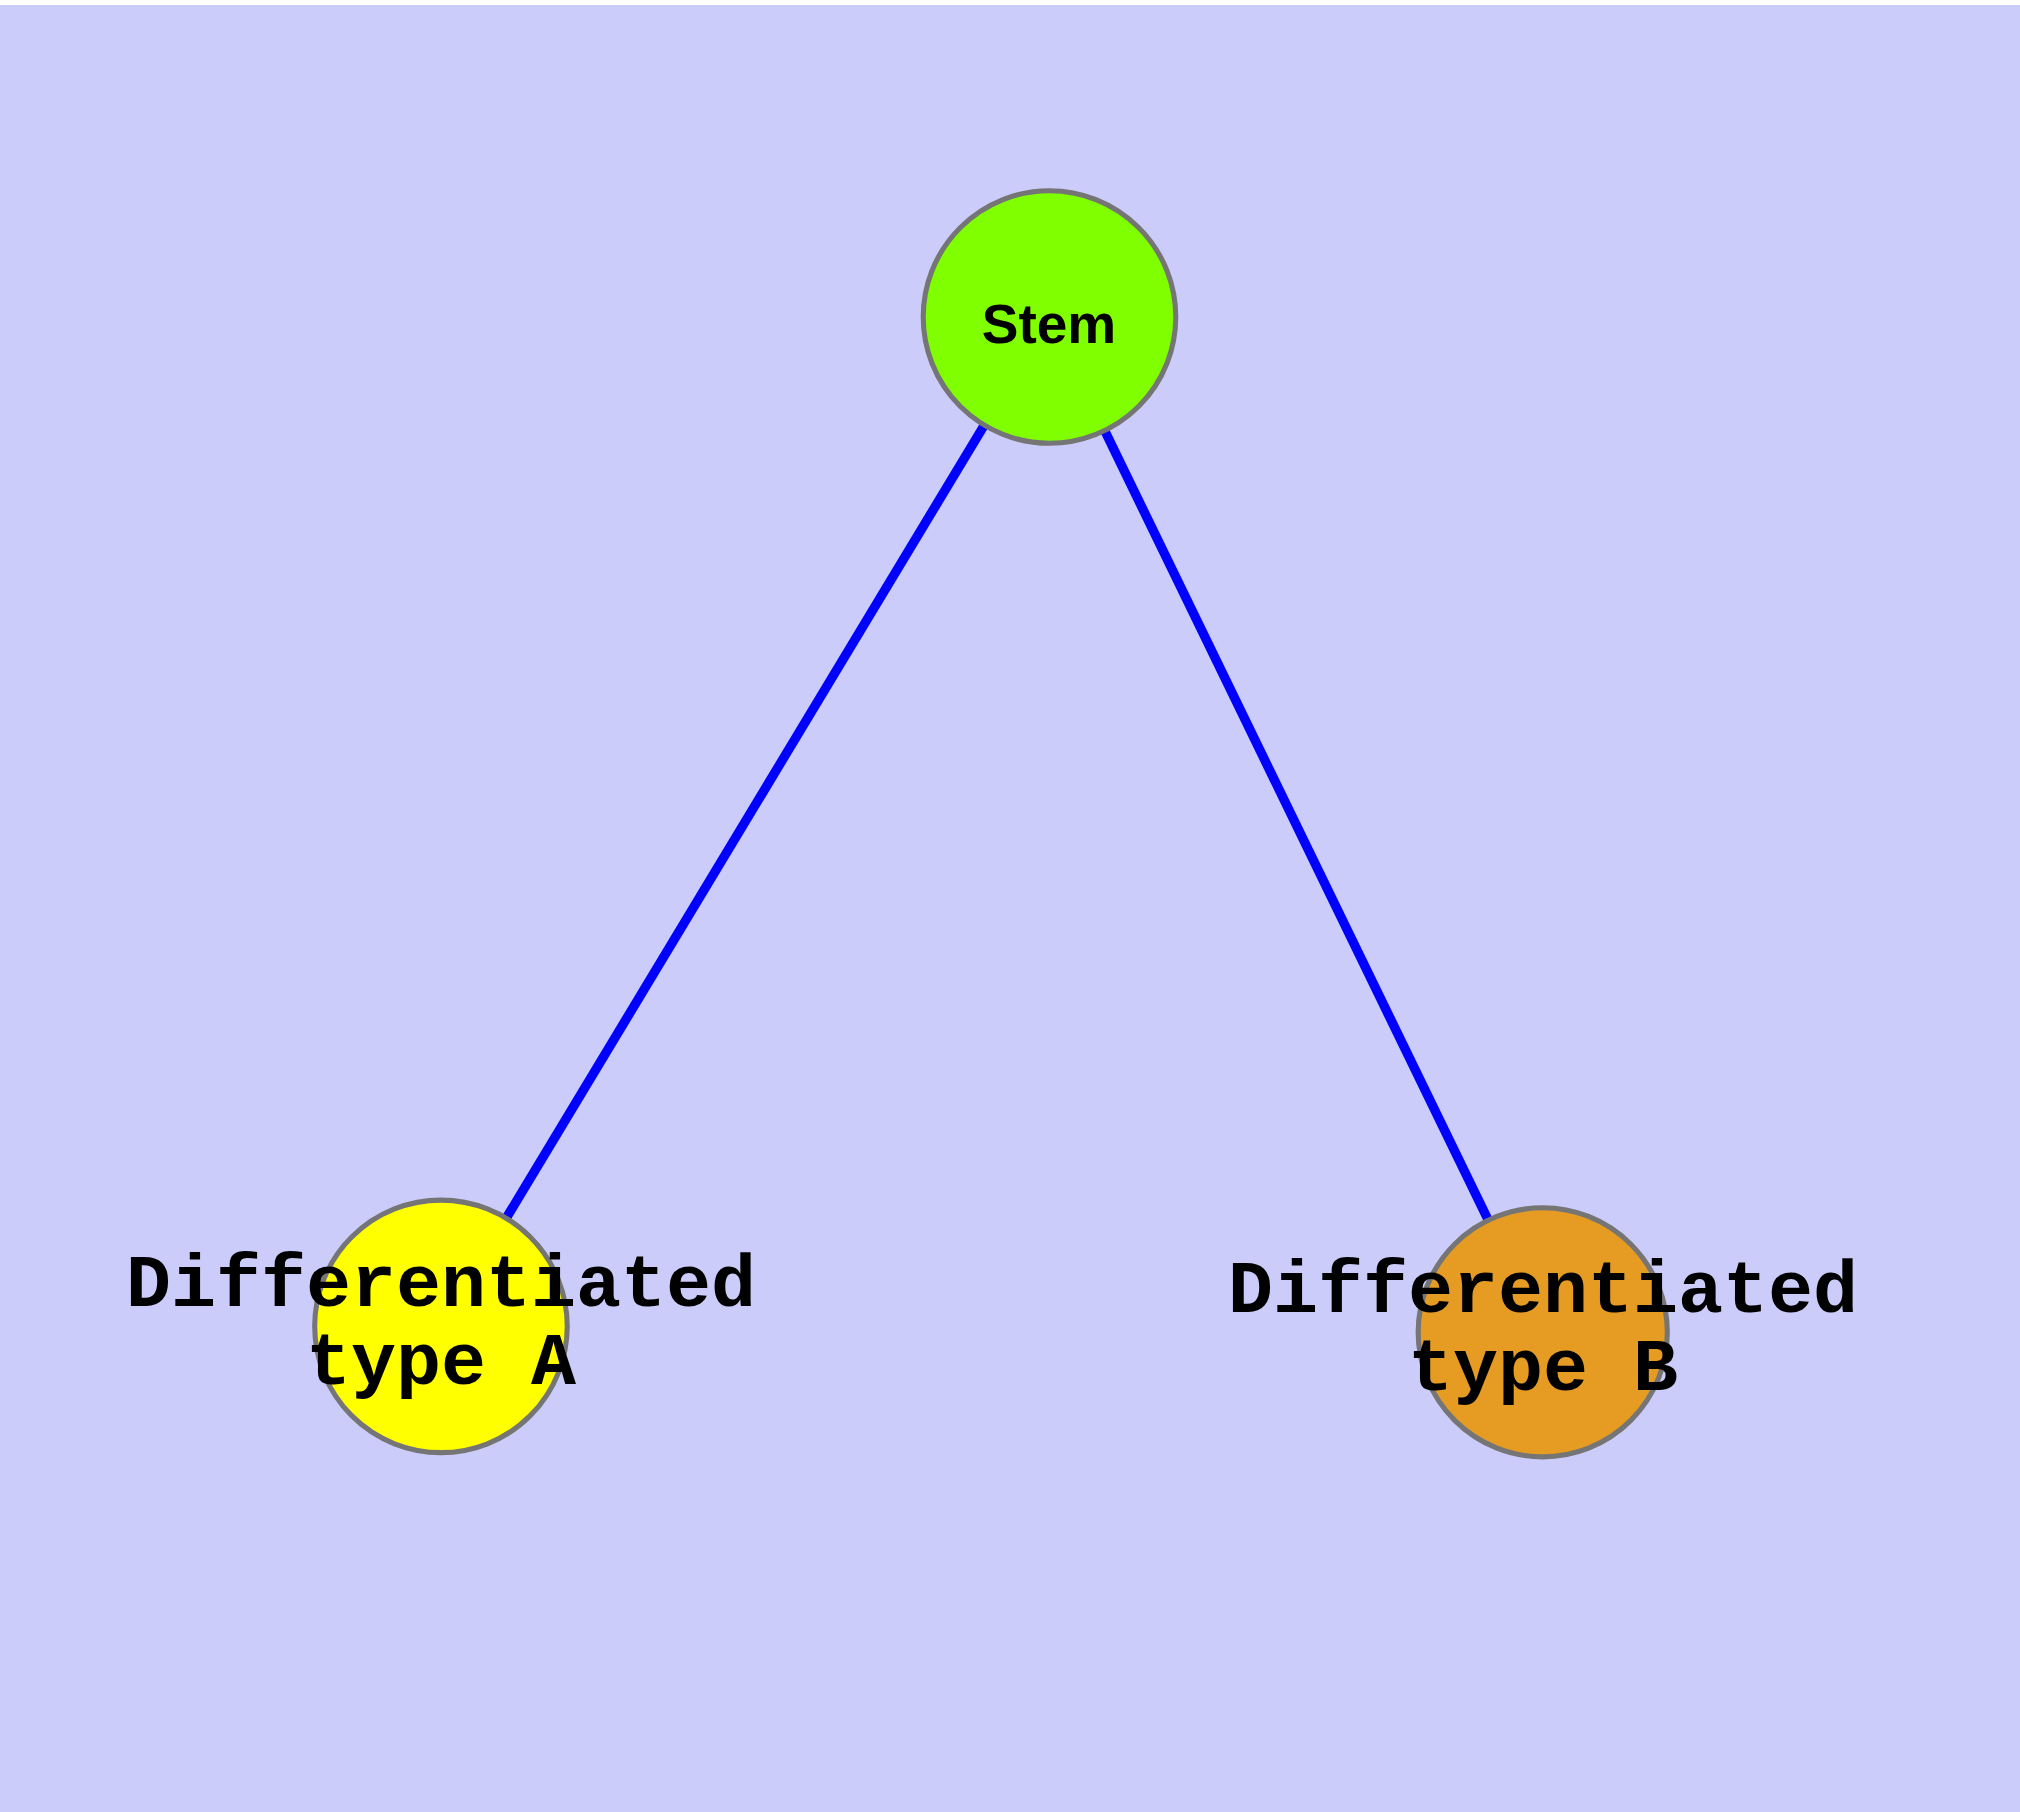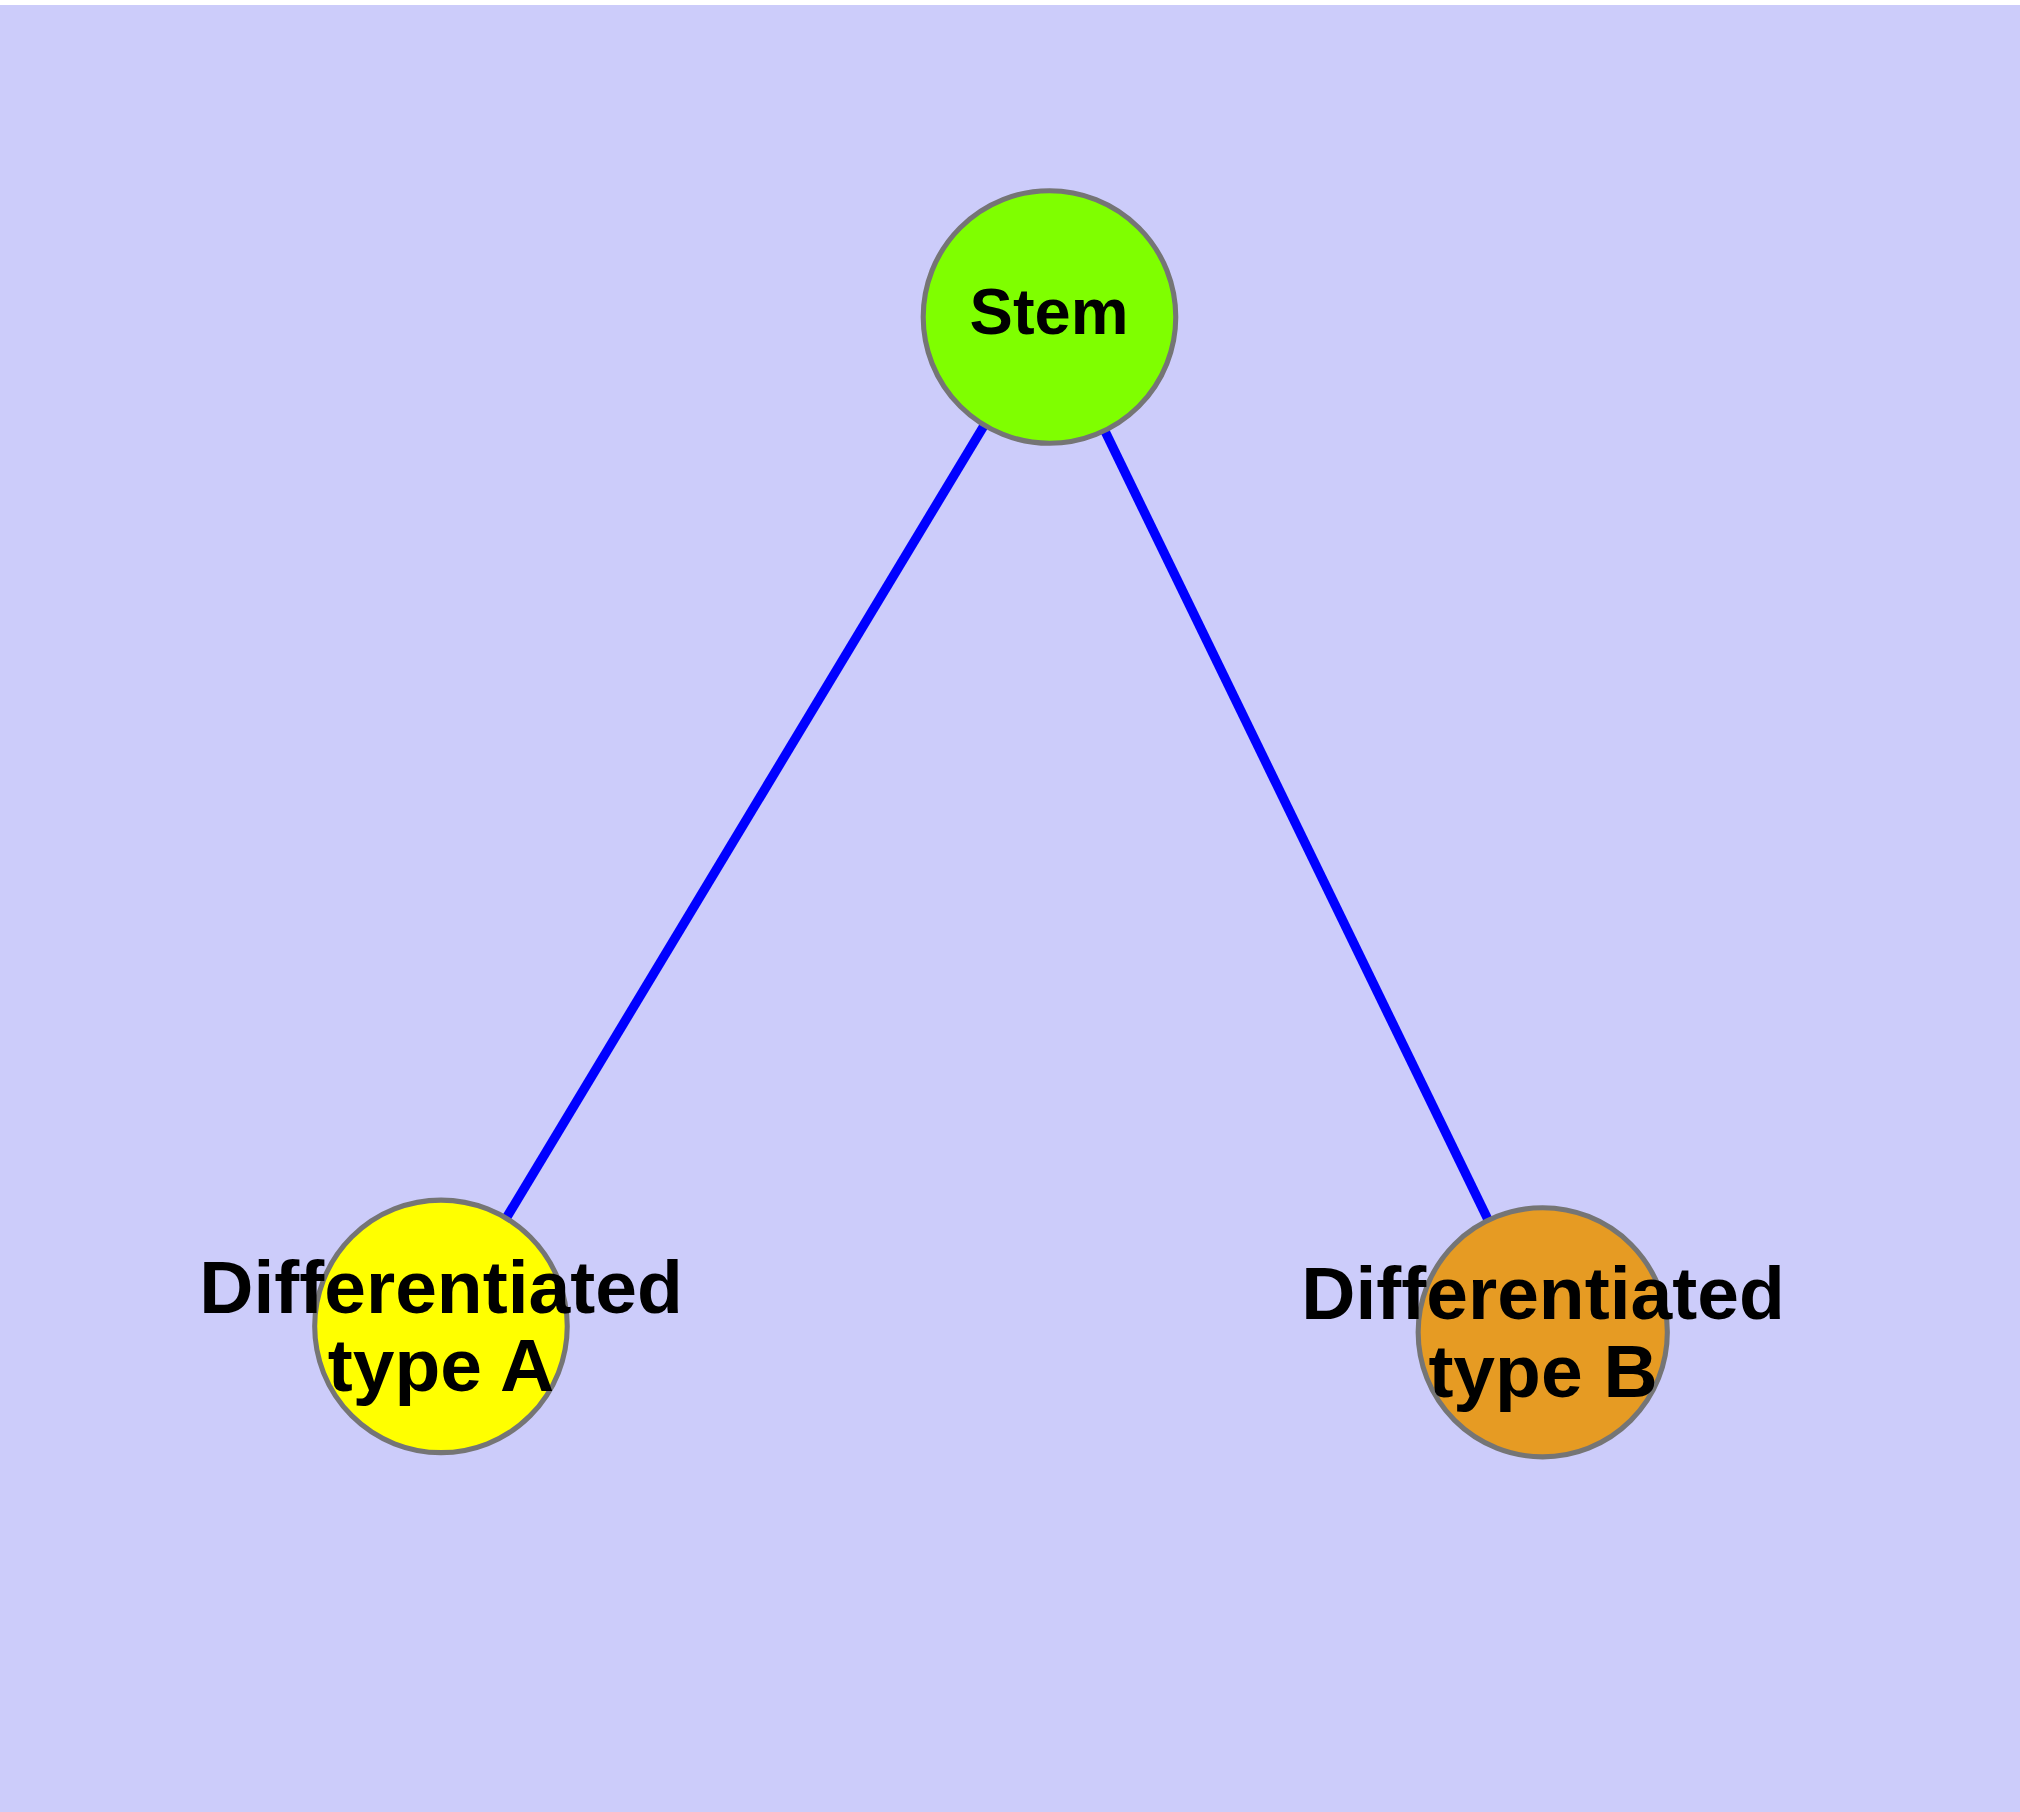--- a/index.html
+++ b/index.html
@@ -38,20 +38,21 @@
     line-height: 1.04;
     white-space: pre;
     pointer-events: none;
     transform: translate(-50%, -50%);
   }
   .label-root {
     font-size: 73px;
   }
   .label-leaf {
     font-size: 75px;
+    font-family: Liberation Mono, monospace;
   }
 </style>
 </head>
 <body>
 
 <div id="canvas">
 
   <div id="bg-rect"></div>
 
   <svg id="graph-svg" viewBox="0 0 2384 2138">
@@ -60,21 +61,21 @@
         <line x1="1303.5460084036076" y1="508.92116506447087" x2="1755.3279383751071" y2="1438.8777838030555" stroke="#0000ff" stroke-width="11" stroke-linecap="butt"></line>
       </g>
     <g id="nodes-layer">
         <circle cx="1238" cy="374" r="149" fill="#7fff00" stroke="#757575" stroke-width="6"></circle>
         <circle cx="520" cy="1565" r="149" fill="#ffff00" stroke="#757575" stroke-width="6"></circle>
         <circle cx="1820" cy="1572" r="147" fill="#e69b23" stroke="#757575" stroke-width="6"></circle>
       </g>
   </svg>
 
   <div id="labels-layer">
-      <div class="node-label label-root" style="left: 1049px; top: 312px; font-size: 65px; color: rgb(0, 0, 0);">Stem</div>
+      <div class="node-label label-root" style="left: 1049px; top: 325px; font-size: 55px; color: rgb(0, 0, 0);">Stem</div>
       <div class="node-label label-leaf" style="left: 441px; top: 1326px; font-size: 75px; color: rgb(0, 0, 0);">Differentiated
 type A</div>
       <div class="node-label label-leaf" style="left: 1543px; top: 1332px; font-size: 75px; color: rgb(0, 0, 0);">Differentiated
 type B</div>
     </div>
 
 </div>
 
 
 </body></html>

